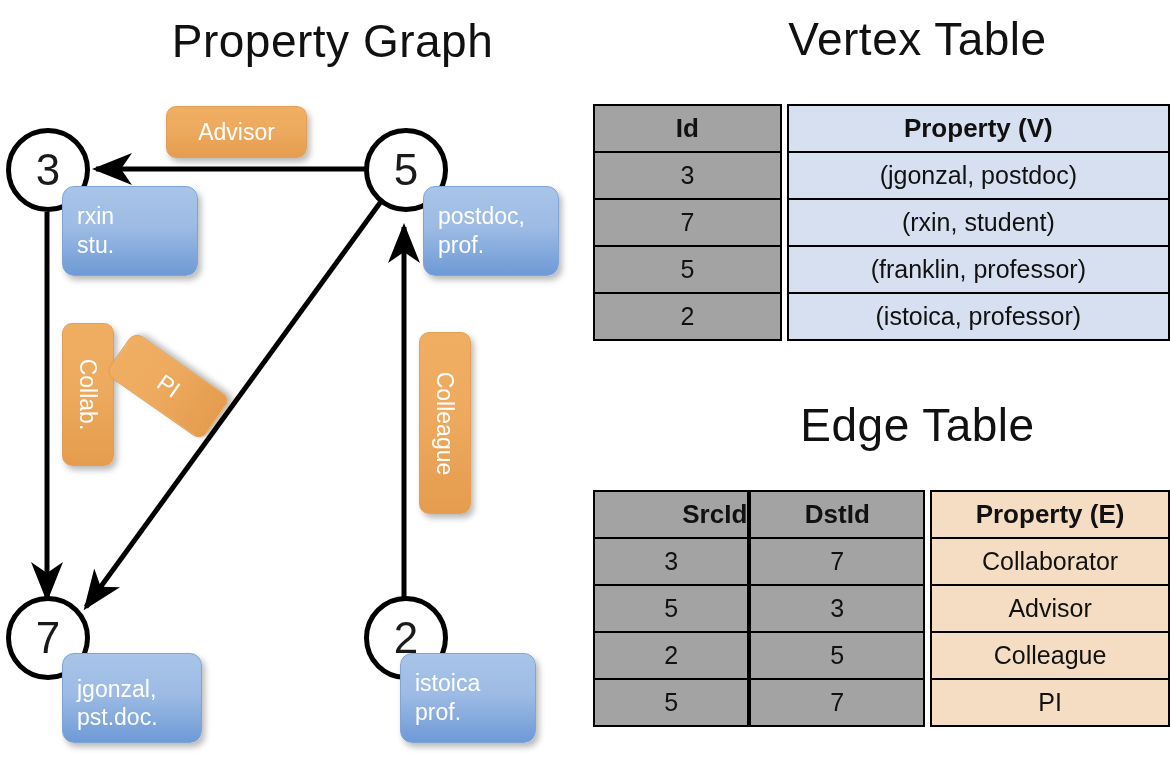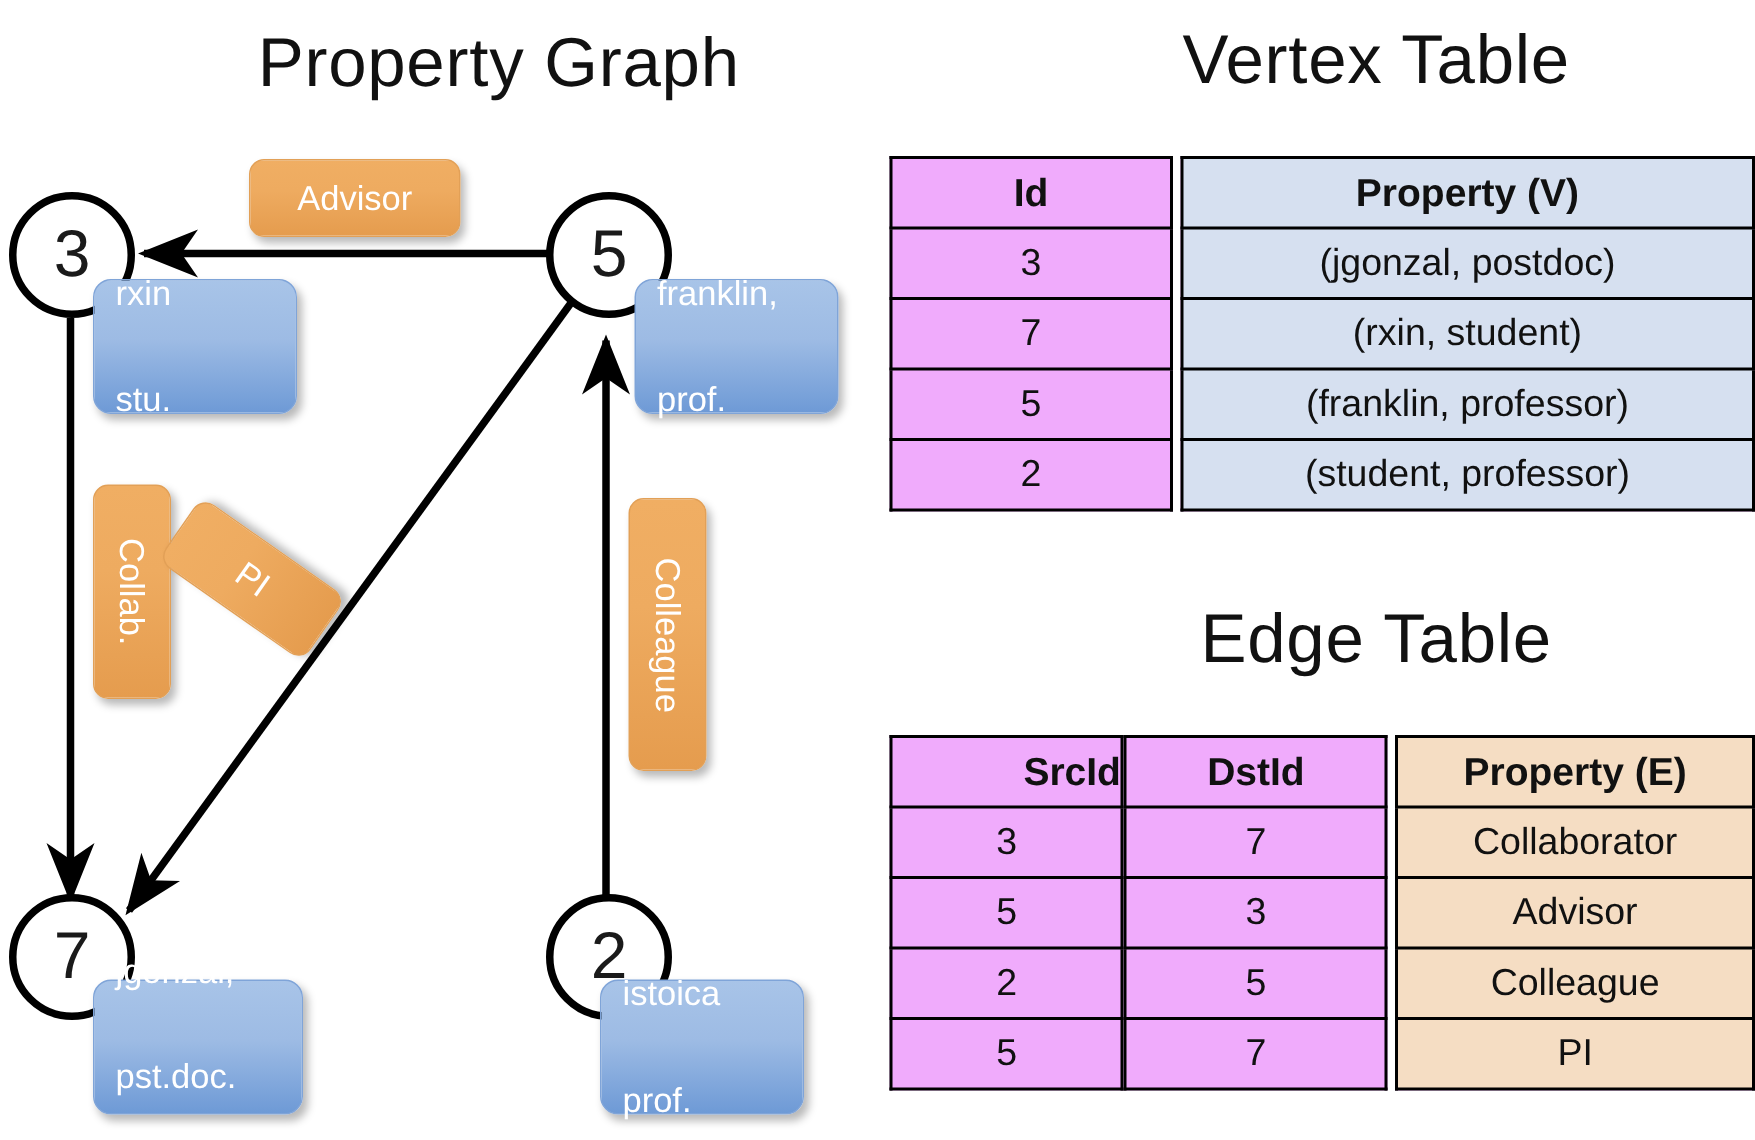--- a/index.html
+++ b/index.html
@@ -70,21 +70,20 @@
     background: linear-gradient(180deg, #a8c4e8 0%, #9dbbe4 45%, #6e9ad6 100%);
     border: 1px solid #7fa4d8;
     box-shadow: 3px 4px 6px rgba(0,0,0,0.28);
     color: #ffffff;
     font-size: 23px;
     line-height: 1.25;
     padding: 10px 12px 10px 14px;
     display: flex;
     flex-direction: column;
     justify-content: center;
-    gap: 42px;
   }
 
   
   .edge-label {
     position: absolute;
     box-sizing: border-box;
     border-radius: 10px;
     background: linear-gradient(180deg, #f0ae63 0%, #eeab60 40%, #e59c4e 100%);
     border: 1px solid #e2a057;
     box-shadow: 3px 4px 6px rgba(0,0,0,0.28);
@@ -110,21 +109,21 @@
 
   
   .tbl-wrap {
     position: absolute;
     display: flex;
     align-items: stretch;
   }
   table.t {
     border-collapse: collapse;
     table-layout: fixed;
-    background: #f0abfc;
+    background: #a3a3a3;
   }
   table.t td, table.t th {
     border: 2px solid #000000;
     font-weight: 400;
     font-size: 25px;
     text-align: center;
     padding: 0;
     height: 45px;
     color: #111111;
   }
@@ -173,21 +172,21 @@
   </div>
   <div class="vertex" style="left:364px; top:596px; width:84px; height:84px;">
     <span>2</span>
   </div>
 
   <div class="prop-bubble" style="left:62px; top:186px; width:136px; height:90px;">
     <span>rxin</span>
     <span>stu.</span>
   </div>
   <div class="prop-bubble" style="left:423px; top:186px; width:136px; height:90px;">
-    <span>franklin,</span>
+    <span>postdoc,</span>
     <span>prof.</span>
   </div>
   <div class="prop-bubble" style="left:62px; top:653px; width:140px; height:90px;justify-content:flex-end;">
     <span>jgonzal,</span>
     <span>pst.doc.</span>
   </div>
   <div class="prop-bubble" style="left:400px; top:653px; width:136px; height:90px;">
     <span>istoica</span>
     <span>prof.</span>
   </div>
@@ -245,21 +244,21 @@
       <tr>
           <td>(jgonzal, postdoc)</td>
         </tr>
       <tr>
           <td>(rxin, student)</td>
         </tr>
       <tr>
           <td>(franklin, professor)</td>
         </tr>
       <tr>
-          <td>(student, professor)</td>
+          <td>(istoica, professor)</td>
         </tr>
     </tbody>
   </table>
 </div>
 
 <div class="tbl-wrap" id="edge-table-wrap" style="left:593px; top:490px;">
   <table class="t et-src">
     <thead>
       <tr>
         <th style="width:155px;text-align:right;">SrcId</th>

